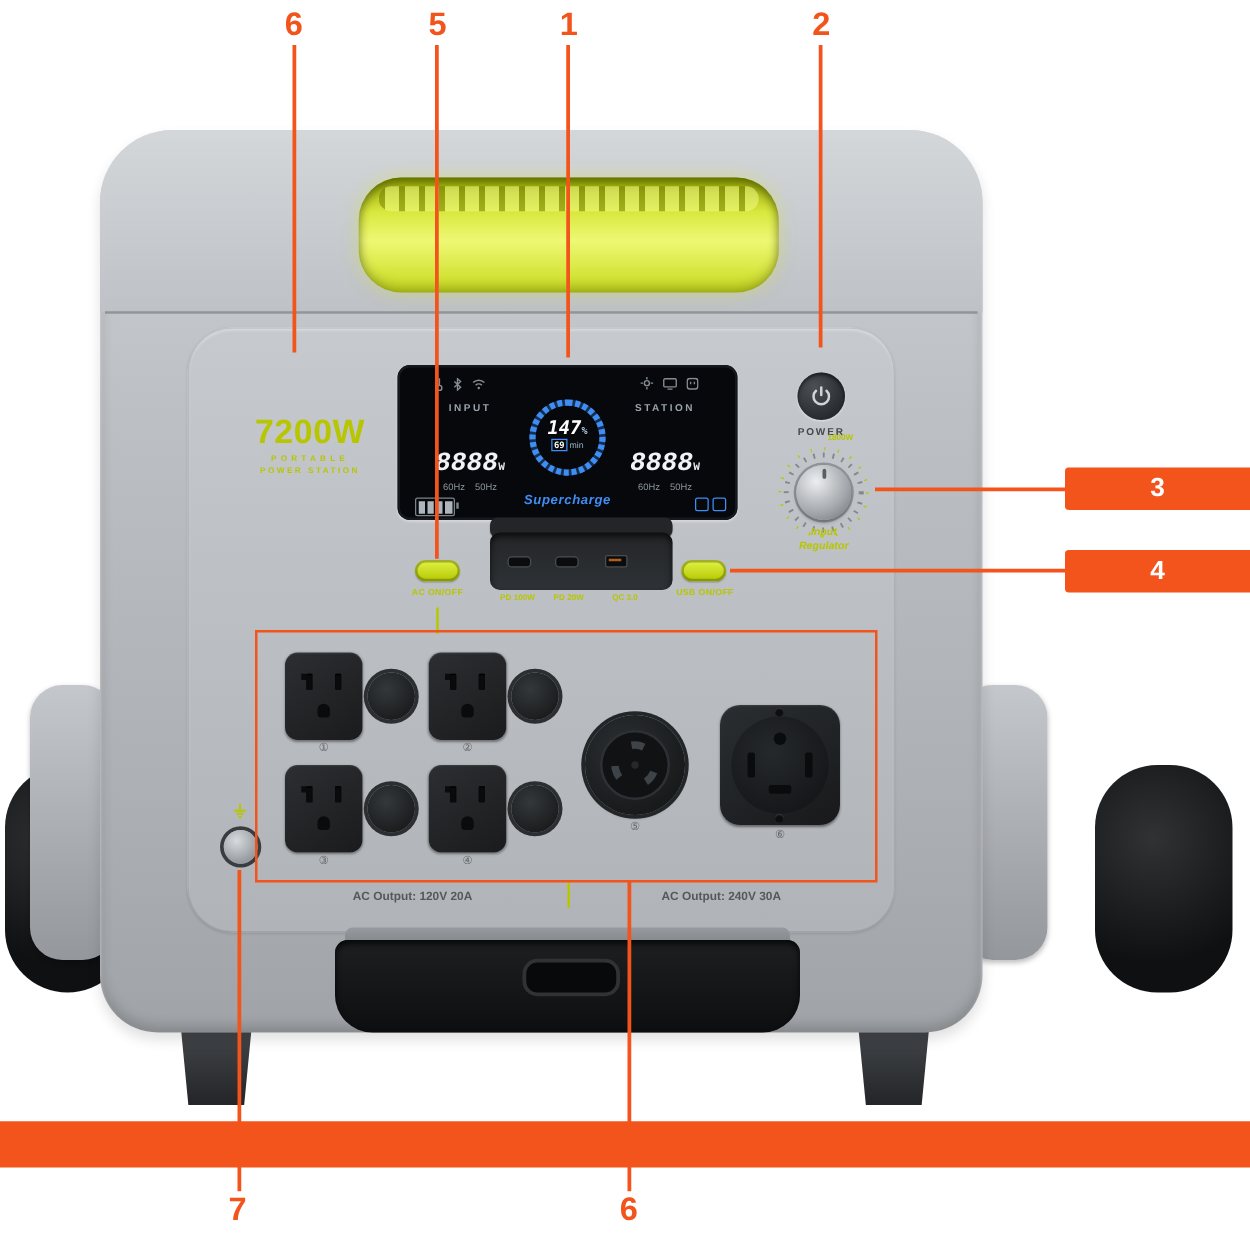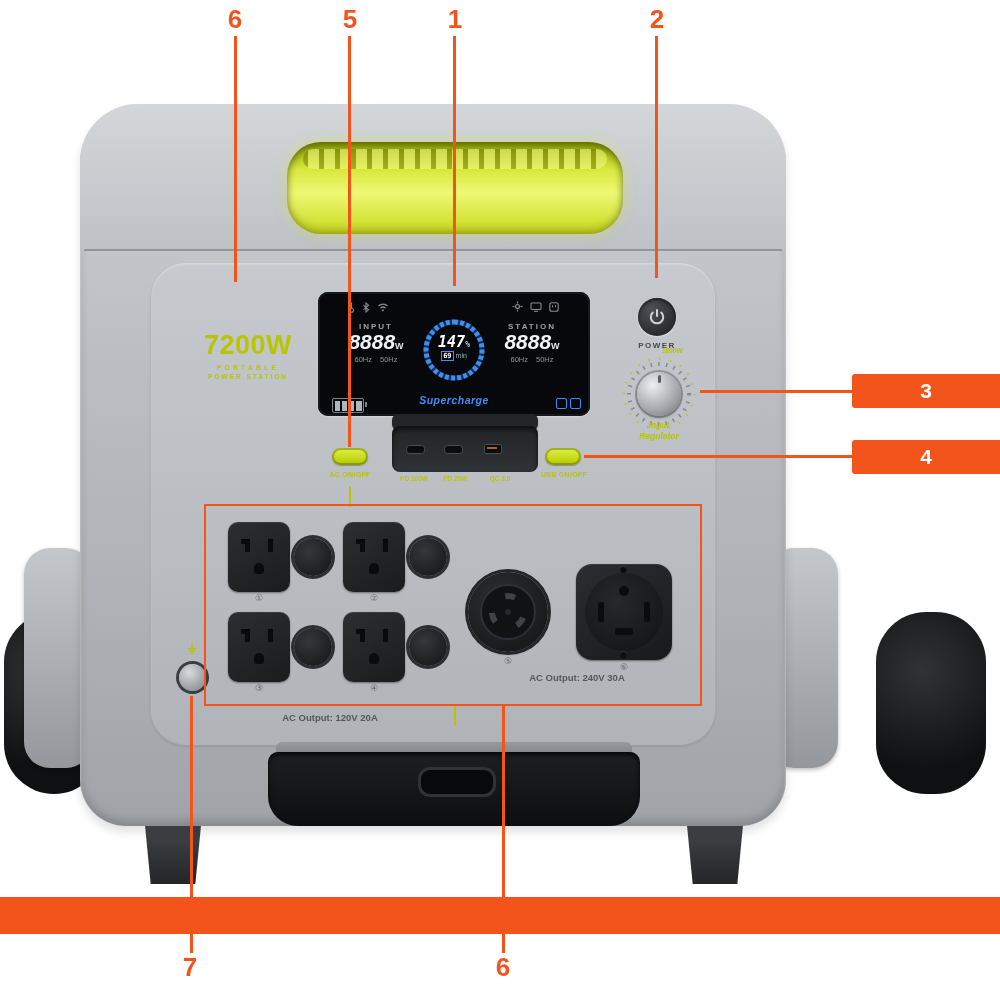--- a/index.html
+++ b/index.html
@@ -39,22 +39,22 @@
   .brand-wattage{font-size:27px;font-weight:bold;letter-spacing:.5px;}
   .brand-sub1{font-size:6.5px;letter-spacing:3.4px;margin-top:3px;font-weight:bold;}
   .brand-sub2{font-size:6.5px;letter-spacing:2px;margin-top:2px;font-weight:bold;}
 
   
   .display{left:318px;top:292px;width:272px;height:124px;background:#06080b;border-radius:10px;
     box-shadow:inset 0 0 0 2px #15181c,0 1px 2px rgba(255,255,255,.35);}
   .disp-icons{display:flex;gap:7px;align-items:center;}
   .io-block{width:80px;text-align:center;}
   .io-label{font-size:8px;letter-spacing:2px;color:#9aa2aa;font-weight:bold;}
-  .io-value{font-family:Liberation Sans, sans-serif;font-weight:bold;font-style:italic;
-    font-size:21px;color:#f0f4f8;line-height:1.05;}
+  .io-value{font-family:Liberation Mono, monospace;font-weight:bold;font-style:italic;
+    font-size:21px;color:#f0f4f8;line-height:1.05;margin-top:30px;}
   .io-unit{font-size:9px;font-weight:bold;color:#dfe5ea;font-style:normal;}
   .io-freq{display:flex;justify-content:center;gap:8px;font-size:7.5px;color:#8d959d;margin-top:2px;}
   .gauge-text{left:420px;top:333px;width:68px;text-align:center;color:#fff;}
   .gauge-val{font-size:15px;font-weight:bold;font-family:"DejaVu Sans Mono",monospace;font-style:italic;}
   .gauge-unit{font-size:8px;color:#bcd2ea;}
   .gauge-min{font-size:7px;color:#9ab0c6;margin-top:1px;}
   .gauge-min b{color:#fff;border:1px solid var(--blue);padding:0 1px;font-family:"DejaVu Sans Mono",monospace;}
   .supercharge{left:318px;top:394px;width:272px;text-align:center;font-size:10.5px;font-style:italic;
     font-weight:bold;color:var(--blue);letter-spacing:.5px;}
   .disp-batt{left:332px;top:398px;width:27px;height:10px;border:1px solid #7c848b;border-radius:2px;
@@ -312,21 +312,21 @@
 </div>
 
 <div class="abs badge" style="left:243px;top:593px;">①</div>
 <div class="abs badge" style="left:358px;top:593px;">②</div>
 <div class="abs badge" style="left:243px;top:683px;">③</div>
 <div class="abs badge" style="left:358px;top:683px;">④</div>
 <div class="abs badge" style="left:492px;top:656px;">⑤</div>
 <div class="abs badge" style="left:608px;top:662px;">⑥</div>
 
 <div class="abs ac-out-label" style="left:230px;top:712px;">AC Output: 120V 20A</div>
-<div class="abs ac-out-label" style="left:477px;top:672px;">AC Output: 240V 30A</div>
+<div class="abs ac-out-label" style="left:477px;top:712px;">AC Output: 240V 30A</div>
 <div class="abs lime-tick" style="left:454px;top:704px;height:22px;"></div>
 
 <svg class="abs" style="left:185px;top:641px;" width="14" height="15" viewBox="0 0 14 15">
   <g stroke="#b8c602" stroke-width="1.6" fill="none">
     <path d="M7 2 v5"></path>
       <path d="M2.5 7.5 h9"></path>
       <path d="M4.2 10 h5.6"></path>
       <path d="M5.8 12.5 h2.4"></path>
   </g>
 </svg>

